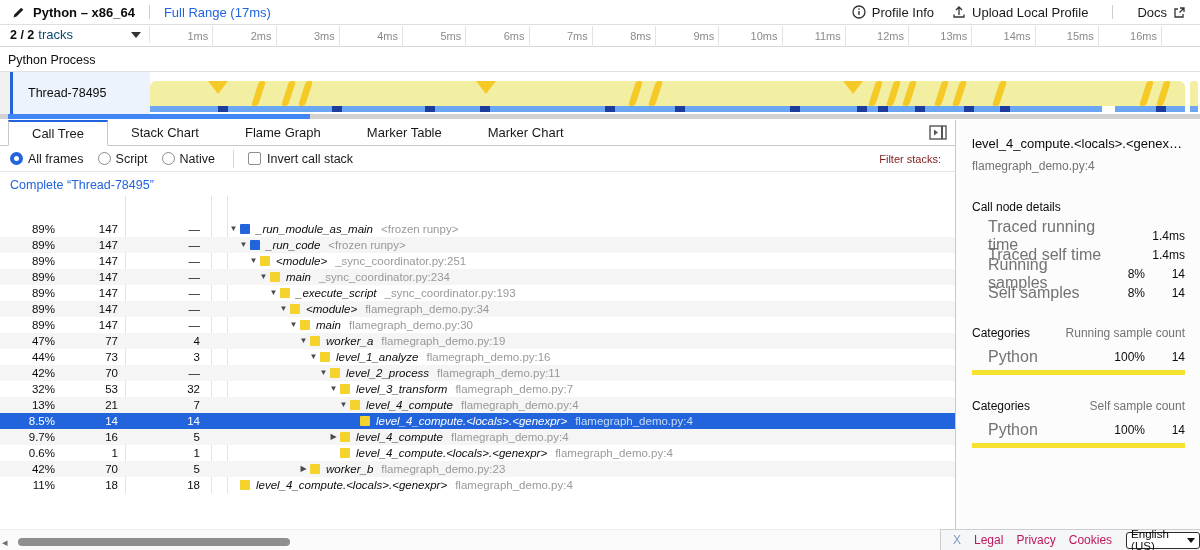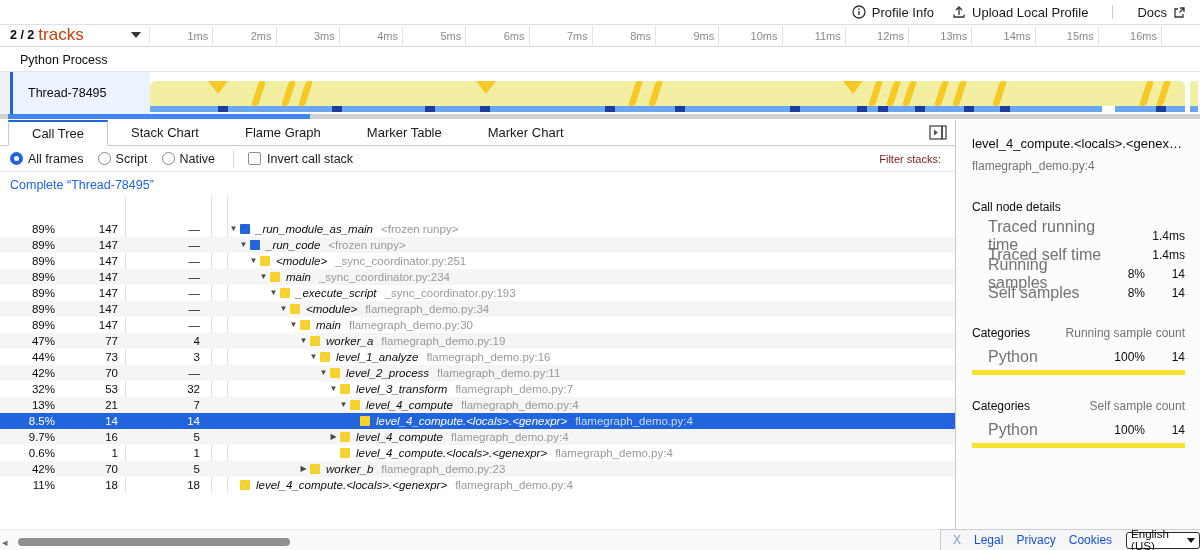--- a/index.html
+++ b/index.html
@@ -18,29 +18,29 @@
   .th-right { margin-left:auto; display:flex; align-items:center; gap:18px; padding-right:14px; }
   .th-item { display:flex; align-items:center; gap:6px; font-size:13px; color:#1a1a1a; cursor:pointer; }
   .icon-svg { display:inline-block; vertical-align:middle; }
 
   
   .ruler { position:absolute; left:0; top:26px; width:1200px; height:21px; background:#fff;
     border-bottom:1px solid #d8d8d8; }
   .tracks-cell { position:absolute; left:0; top:0; width:150px; height:17px;
     display:flex; align-items:center; padding-left:10px; border-right:1px solid #e3e3e3; }
   .tracks-bold { font-weight:bold; font-size:12.5px; }
-  .tracks-word { font-size:17px; margin-left:4px; color:#c2410c; }
+  .tracks-word { font-size:13px; margin-left:4px; color:#0c4a6e; }
   .tracks-caret { margin-left:auto; margin-right:8px; width:0; height:0;
     border-left:5px solid transparent; border-right:5px solid transparent; border-top:6px solid #333; }
   .tick { position:absolute; top:0; height:21px; text-align:right; font-size:11px; color:#8a8a8a;
     border-right:1px solid #e3e3e3; padding-right:4px; line-height:21px; }
 
   
   .process-row { position:absolute; left:0; top:48px; width:1200px; height:24px; background:#fff;
-    border-bottom:1px solid #e2e2e2; display:flex; align-items:center; padding-left:20px; font-size:12.5px; }
+    border-bottom:1px solid #e2e2e2; display:flex; align-items:center; padding-left:8px; font-size:12.5px; }
   .thread-row { position:absolute; left:0; top:72px; width:1200px; height:42px; background:#fff; }
   .thread-gutter { position:absolute; left:0; top:0; width:10px; height:42px; background:#f1f1f1; }
   .thread-accent { position:absolute; left:10px; top:0; width:3px; height:42px; background:#2264dc; }
   .thread-label { position:absolute; left:13px; top:0; width:137px; height:42px; background:#ecf3fc;
     display:flex; align-items:center; padding-left:15px; font-size:12.5px; color:#0c0c0d; }
   .thread-graph { position:absolute; left:150px; top:0; width:1050px; height:42px; background:#fff; }
   .yellow-band { position:absolute; left:0; top:9px; width:1035px; height:25px; background:#f3efa2;
     border-radius:6px 6px 0 0; overflow:hidden; }
   .yellow-band-tail { position:absolute; left:1040px; top:9px; width:8px; height:25px; background:#f3efa2; border-radius:3px 3px 0 0; }
   .mk-tri { position:absolute; top:0; width:0; height:0;
@@ -123,33 +123,41 @@
   .sb-bar-fill { height:5px; }
 
   
   .bottom-strip { position:absolute; left:0; top:529px; width:1200px; height:21px; background:#fafafa;
     border-top:1px solid #ededed; }
   .hscroll-arrow { position:absolute; left:2px; top:536px; font-size:11px; color:#6f6f6f; line-height:12px; }
   .hscroll-thumb { position:absolute; left:18px; top:538px; width:272px; height:8px; background:#8f8f8f; border-radius:4px; }
   .footer-box { position:absolute; left:940px; top:529px; width:260px; height:21px; background:#f5f6f7;
     border-left:1px solid #ccc; border-top:1px solid #ccc; display:flex; align-items:center;
     gap:12px; padding-left:12px; }
-  .footer-link { font-size:12px; color:#1d4ed8; cursor:pointer; }
+  .footer-link { font-size:12px; color:#be185d; cursor:pointer; }
   .footer-link.dim { color:#7f9bc9; }
   .lang-select { display:flex; align-items:center; width:94px; height:17px; border:1.5px solid #2b2b2b;
     border-radius:3px; background:#fff; font-size:11.5px; padding:0 4px; cursor:pointer; margin-left:2px; }
   .lang-caret { margin-left:auto; width:0; height:0; border-left:4px solid transparent;
     border-right:4px solid transparent; border-top:5px solid #111; }
 </style>
 </head>
 <body>
 
 <div id="app">
 
   <div class="top-header">
+    <div class="th-left">
+      <svg class="icon-svg" width="13" height="13" viewBox="0 0 13 13">
+          <path d="M1.5 11.5l.9-3 6.8-6.8 2.1 2.1-6.8 6.8-3 .9z" fill="#1a1a1a"></path>
+        </svg>
+      <span class="app-title">Python – x86_64</span>
+      <span class="th-divider"></span>
+      <span class="link-blue">Full Range (17ms)</span>
+    </div>
     <div class="th-right">
       <span class="th-item">
         <svg class="icon-svg" width="14" height="14" viewBox="0 0 14 14">
             <circle cx="7" cy="7" r="6" fill="none" stroke="#333" stroke-width="1.3"></circle>
             <rect x="6.3" y="6" width="1.4" height="4" fill="#333"></rect>
             <rect x="6.3" y="3.4" width="1.4" height="1.4" fill="#333"></rect>
           </svg>
         <span>Profile Info</span>
       </span>
       <span class="th-item">

